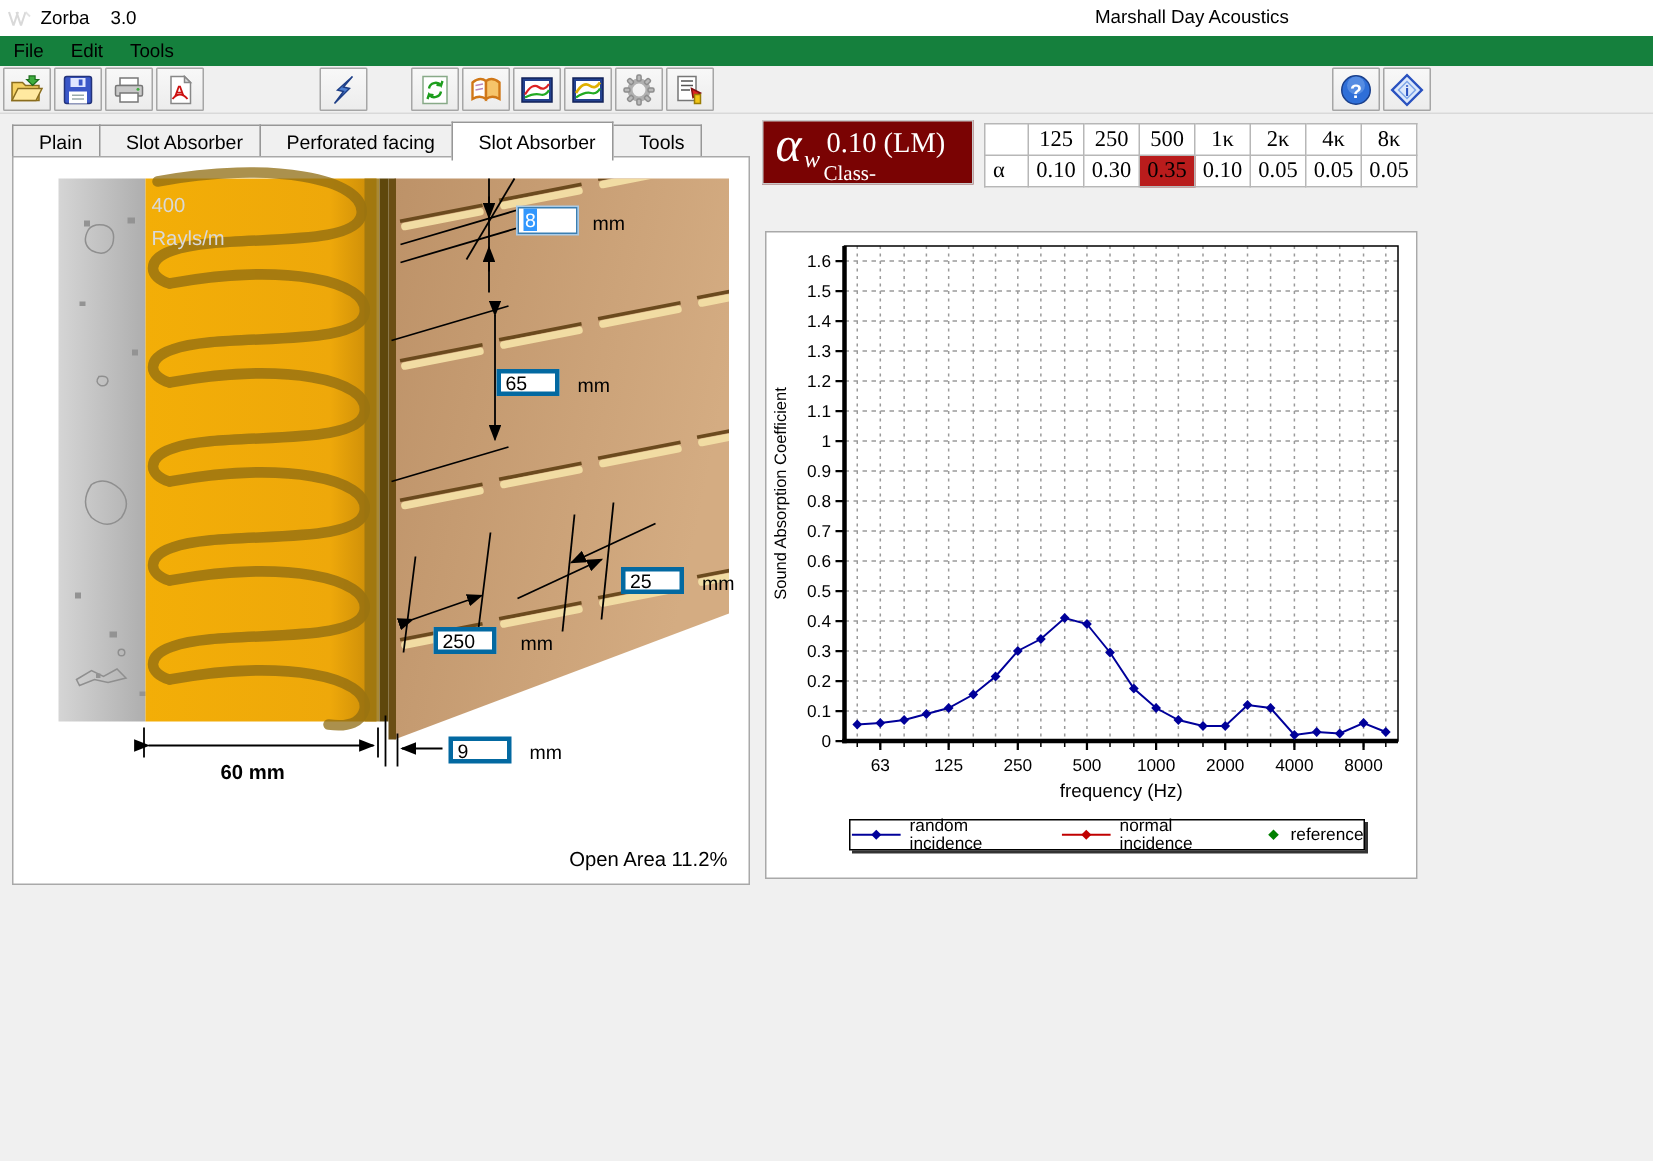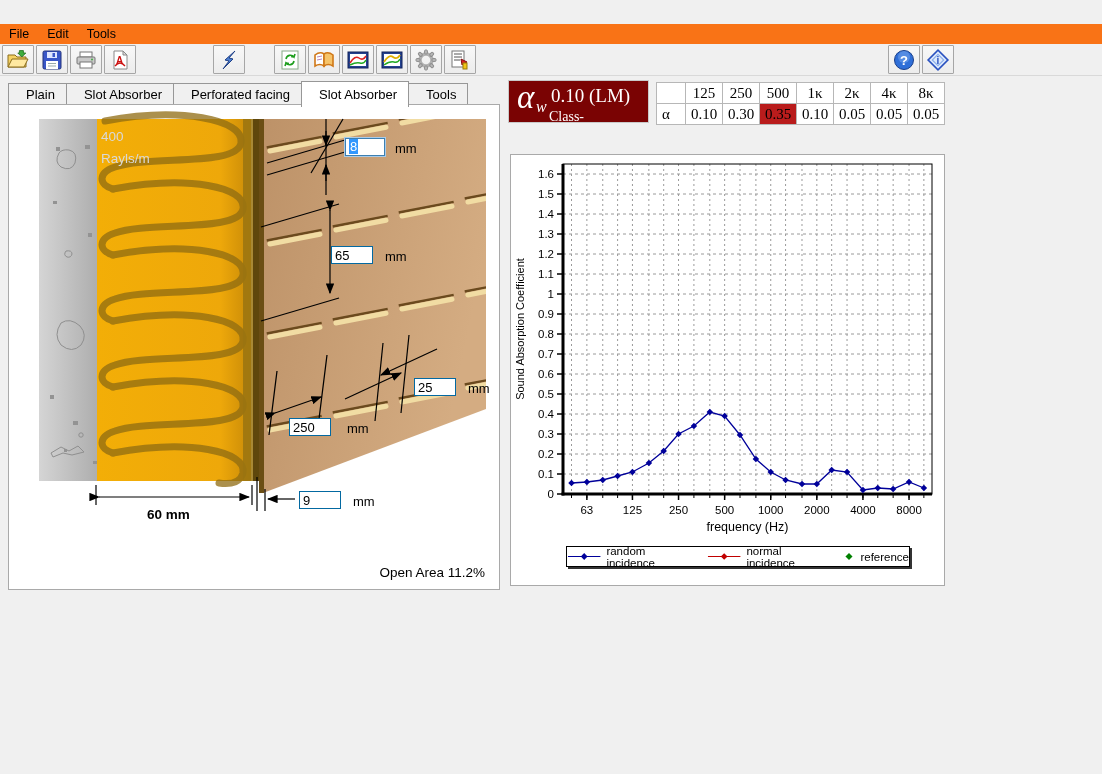--- a/index.html
+++ b/index.html
@@ -6,42 +6,42 @@
   html,body { width:1102px; height:774px; overflow:hidden; }
   body { font-family:"Liberation Sans", sans-serif; background:#f0f0f0; }
   #app { position:relative; width:1102px; height:774px; background:#f0f0f0; }
 
   
   .titlebar { position:absolute; left:0; top:0; width:1102px; height:24px; background:#ffffff;
               display:flex; align-items:center; font-size:12.5px; color:#000; }
   .titlebar .app-icon { margin:0 6px 0 5px; opacity:.55; }
   .titlebar .ver { margin-left:14px; }
   .titlebar .company { position:absolute; left:730px; top:4px; font-size:12.5px; }
-  .menubar { position:absolute; left:0; top:24px; width:1102px; height:20px; background:#f97316;
+  .menubar { position:absolute; left:0; top:24px; width:1102px; height:20px; background:#15803d;
              display:flex; align-items:center; font-size:12.5px; }
   .menubar span { padding:2px 9px; cursor:default; }
   .toolbar { position:absolute; left:0; top:44px; width:1102px; height:32px; background:#f0f0f0;
              border-bottom:1px solid #d9d9d9; display:flex; align-items:center; padding-left:2px; }
   .tb-btn { width:32px; height:29px; border:1px solid #a6a6a6; background:linear-gradient(#f8f8f8,#ececec);
             display:flex; align-items:center; justify-content:center; margin-right:2px; border-radius:1px; }
   .tb-sp1 { width:75px; } .tb-sp2 { width:27px; }
   .tb-right { margin-left:auto; margin-right:146px; display:flex; }
 
   
   .tabs { position:absolute; display:flex; align-items:flex-end; font-size:13px; }
   .tabs.left { left:8px; top:83px; }
   .tab { padding:3px 11px 4px 17px; border:1px solid #979797; border-bottom:none; background:#f0f0f0;
          margin-right:-1px; position:relative; }
   .tab.active { background:#ffffff; padding-top:5px; margin-top:-2px; z-index:5; padding-bottom:5px; margin-bottom:-1px; }
   .panel { position:absolute; background:#ffffff; border:1px solid #a9a9a9; }
   #absorber-panel { left:8px; top:104px; width:492px; height:486px; z-index:1; }
   .open-area { position:absolute; right:14px; top:460px; font-size:13.5px; color:#000; }
 
   
-  .dim-input { position:absolute; width:42px; height:18px; border:1px solid #0369a1; background:#fff;
+  .dim-input { position:absolute; width:42px; height:18px; border:3px solid #0369a1; background:#fff;
                font-family:"Liberation Sans",sans-serif; font-size:13px; padding:0 3px; color:#000; }
   .dim-input.focused { border:1px solid #3c7fb1; box-shadow:0 0 0 1px #a9cbe8; width:40px; }
   .dim-input.focused .sel { background:#3297fd; color:#fff; padding:0 1px; }
   .mm-label { position:absolute; font-size:13px; color:#000; }
   .depth-label { position:absolute; font-size:13.5px; color:#000; }
 
   
   #alphaw-box { position:absolute; left:508px; top:80px; width:141px; height:43px; background:#7a0303;
                 border:1px solid #c9c9c9; color:#fff; font-family:"Liberation Serif", serif; }
   #alphaw-box .alpha { position:absolute; left:8px; top:-2px; font-size:33px; font-style:italic; }
@@ -62,20 +62,29 @@
   #chart-legend { position:absolute; left:55px; top:391px; width:344px; height:21px; background:#fff;
                   border:1px solid #000; box-shadow:2px 2px 0 rgba(0,0,0,.8);
                   display:flex; align-items:center; justify-content:center; gap:14px; font-size:11.5px; }
   .leg-item { display:flex; align-items:center; gap:5px; }
   svg text { font-family:"Liberation Sans", sans-serif; }
 </style>
 </head>
 <body>
 <div id="app">
 
+  <div class="titlebar">
+    <svg class="app-icon" width="16" height="13" viewBox="0 0 16 13">
+      <path d="M1,2 L4,11 M4,11 L7,2 M6,2 L9,11 M9,11 L12,2" stroke="#bbb" stroke-width="1.4" fill="none"></path>
+      <path d="M12,2 L15,5" stroke="#ccc" stroke-width="1.2"></path>
+    </svg>
+    <span>Zorba</span>
+    <span class="ver">3.0</span>
+    <span class="company">Marshall Day Acoustics</span>
+  </div>
 
   <div class="menubar">
     <span>File</span>
     <span>Edit</span>
     <span>Tools</span>
   </div>
 
   <div class="toolbar">
     <div class="tb-btn">
       <svg width="22" height="20" viewBox="0 0 22 20">

